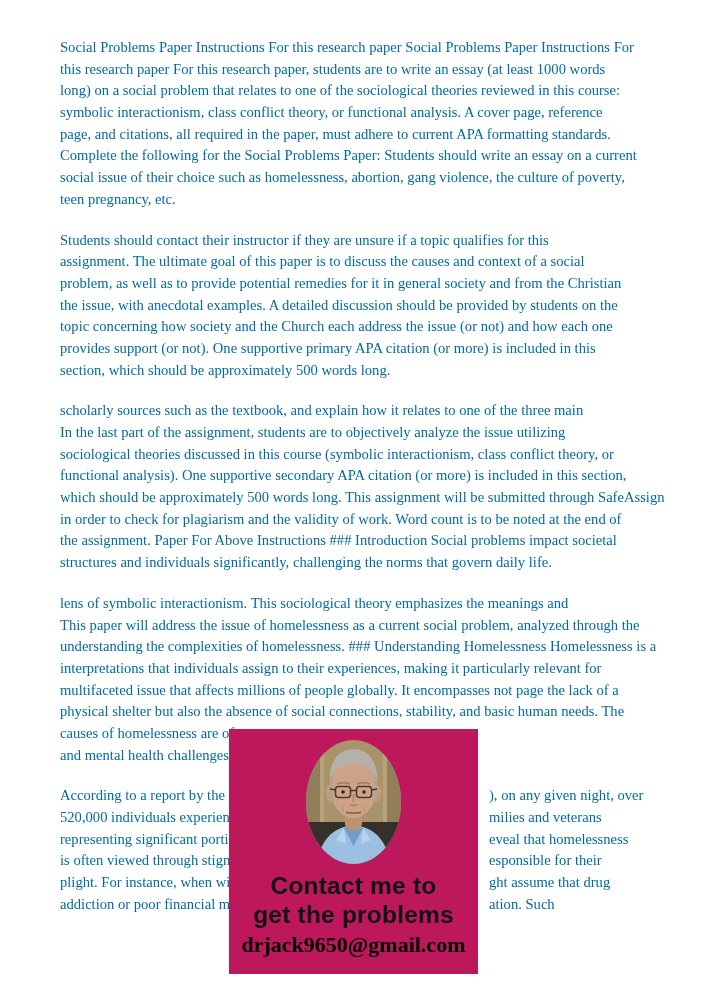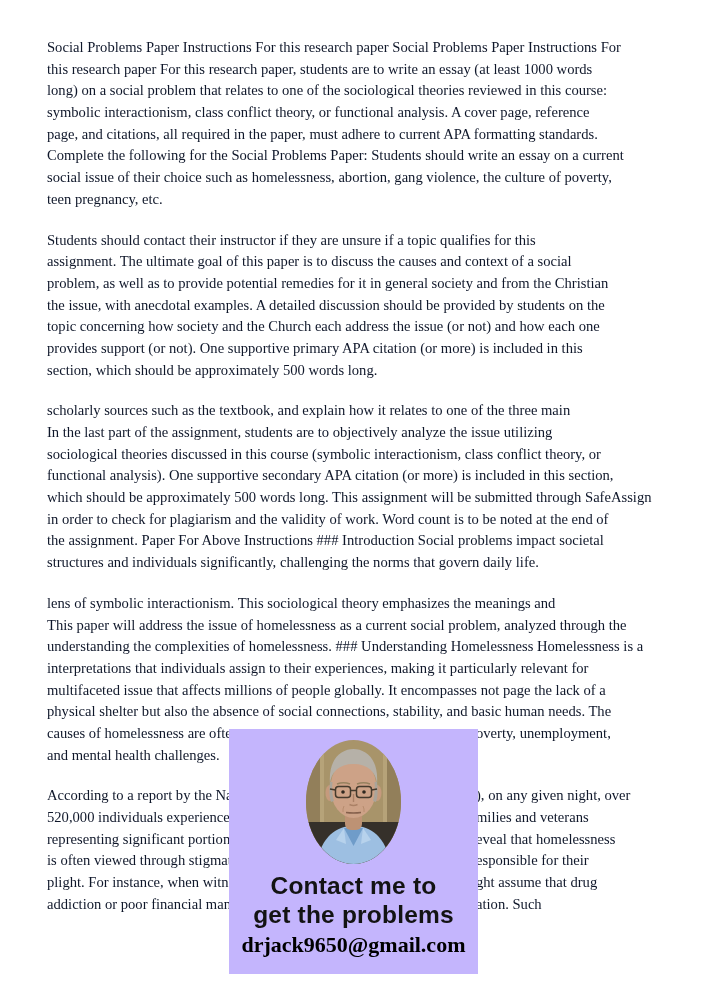--- a/index.html
+++ b/index.html
@@ -60,21 +60,21 @@
     font-family: Liberation Serif, serif;
     font-weight: bold;
     font-size: 22px;
     line-height: 26px;
     color: #000000;
   }
 </style>
 </head>
 <body style="background: rgb(255, 255, 255);">
 
-<div class="text-block" style="color: #0f172a;">
+<div class="text-block" style="color: #0369a1; margin-left: 13px;">
     <div class="paragraph">
       <div class="line">Social Problems Paper Instructions For this research paper Social Problems Paper Instructions For</div>
       <div class="line">this research paper For this research paper, students are to write an essay (at least 1000 words</div>
       <div class="line">long) on a social problem that relates to one of the sociological theories reviewed in this course:</div>
       <div class="line">symbolic interactionism, class conflict theory, or functional analysis. A cover page, reference</div>
       <div class="line">page, and citations, all required in the paper, must adhere to current APA formatting standards.</div>
       <div class="line">Complete the following for the Social Problems Paper: Students should write an essay on a current</div>
       <div class="line">social issue of their choice such as homelessness, abortion, gang violence, the culture of poverty,</div>
       <div class="line">teen pregnancy, etc.</div>
     </div>
@@ -97,34 +97,34 @@
       <div class="line">the assignment. Paper For Above Instructions ### Introduction Social problems impact societal</div>
       <div class="line">structures and individuals significantly, challenging the norms that govern daily life.</div>
     </div>
     <div class="paragraph">
       <div class="line">lens of symbolic interactionism. This sociological theory emphasizes the meanings and</div>
       <div class="line">This paper will address the issue of homelessness as a current social problem, analyzed through the</div>
       <div class="line">understanding the complexities of homelessness. ### Understanding Homelessness Homelessness is a</div>
       <div class="line">interpretations that individuals assign to their experiences, making it particularly relevant for</div>
       <div class="line">multifaceted issue that affects millions of people globally. It encompasses not page the lack of a</div>
       <div class="line">physical shelter but also the absence of social connections, stability, and basic human needs. The</div>
-      <div class="line"><span>causes of homelessness are ofte</span><span class="right-frag">overty, unemployment,</span></div>
+      <div class="line"><span>causes of homelessness are ofte</span></div>
       <div class="line">and mental health challenges.</div>
     </div>
     <div class="paragraph">
       <div class="line"><span>According to a report by the Na</span><span class="right-frag">), on any given night, over</span></div>
       <div class="line"><span>520,000 individuals experience</span><span class="right-frag">milies and veterans</span></div>
       <div class="line"><span>representing significant portions</span><span class="right-frag">eveal that homelessness</span></div>
       <div class="line"><span>is often viewed through stigmat</span><span class="right-frag">esponsible for their</span></div>
       <div class="line"><span>plight. For instance, when witne</span><span class="right-frag">ght assume that drug</span></div>
       <div class="line"><span>addiction or poor financial mana</span><span class="right-frag">ation. Such</span></div>
     </div>
   </div>
 
-<div class="promo-card" style="background: #c4b5fd;">
+<div class="promo-card" style="background: #be185d;">
   <div class="avatar-oval">
     <svg viewBox="0 0 95 124" xmlns="http://www.w3.org/2000/svg">
 
       <rect x="0" y="0" width="95" height="124" fill="#a8946a"></rect>
       <rect x="0" y="0" width="14" height="124" fill="#927f5a"></rect>
       <rect x="81" y="0" width="14" height="124" fill="#927f5a"></rect>
       <rect x="14" y="0" width="4" height="124" fill="#b6a379"></rect>
       <rect x="77" y="0" width="4" height="124" fill="#b6a379"></rect>
 
       <rect x="0" y="82" width="95" height="42" fill="#35302a"></rect>

